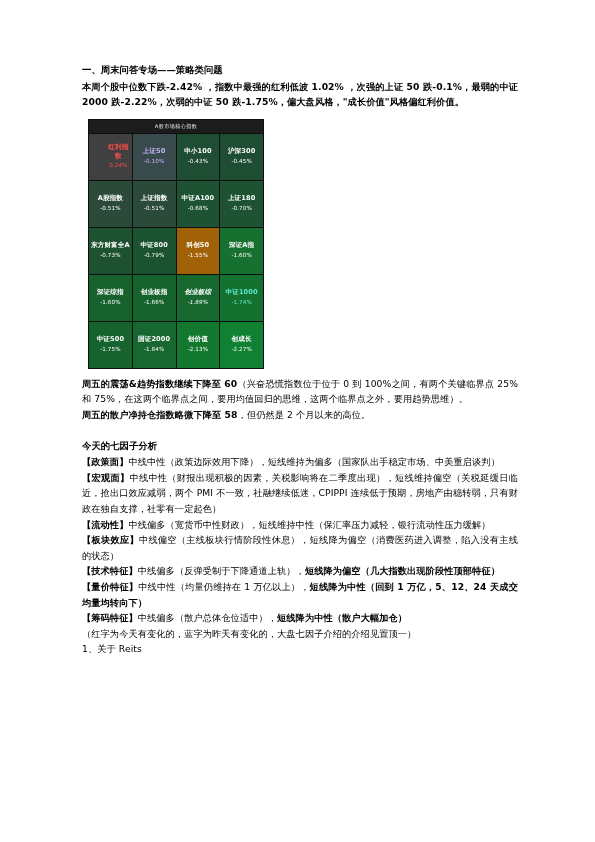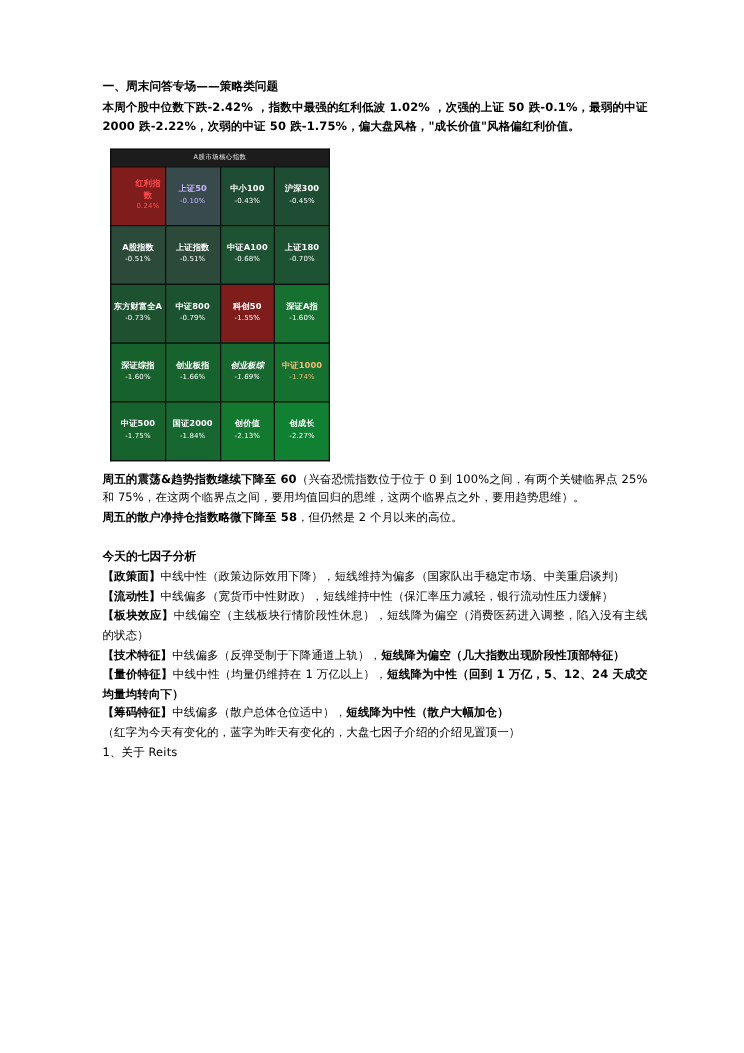--- a/index.html
+++ b/index.html
@@ -100,21 +100,21 @@
 
     <p class="p bold">本周个股中位数下跌-2.42% ，指数中最强的红利低波 1.02% ，次强的上证 50 跌-0.1%，最弱的中证 2000 跌-2.22%，次弱的中证 50 跌-1.75%，偏大盘风格，"成长价值"风格偏红利价值。</p>
 
     <div class="heatmap-wrap">
       <table class="heatmap">
         <tbody>
           <tr>
             <td class="hm-title" colspan="4">A股市场核心指数</td>
           </tr>
         <tr>
-              <td class="cell" style="background: #7f1d1d; color: rgb(255, 77, 77); padding-left: 16px;">
+              <td class="cell" style="background: #404040; color: rgb(255, 77, 77); padding-left: 16px;">
                 <span class="nm">红利指数</span>
                 <span class="vl">0.24%</span>
               </td>
               <td class="cell" style="background: rgb(57, 74, 76); color: #c4b5fd;">
                 <span class="nm">上证50</span>
                 <span class="vl">-0.10%</span>
               </td>
               <td class="cell" style="background: rgb(31, 77, 51); color: rgb(255, 255, 255);">
                 <span class="nm">中小100</span>
                 <span class="vl">-0.43%</span>
@@ -144,21 +144,21 @@
             </tr>
             <tr>
               <td class="cell" style="background: rgb(29, 81, 48); color: rgb(255, 255, 255);">
                 <span class="nm">东方财富全A</span>
                 <span class="vl">-0.73%</span>
               </td>
               <td class="cell" style="background: rgb(27, 83, 48); color: rgb(255, 255, 255);">
                 <span class="nm">中证800</span>
                 <span class="vl">-0.79%</span>
               </td>
-              <td class="cell" style="background: #7f1d1d; color: rgb(255, 255, 255);">
+              <td class="cell" style="background: #a16207; color: rgb(255, 255, 255);">
                 <span class="nm">科创50</span>
                 <span class="vl">-1.55%</span>
               </td>
               <td class="cell" style="background: rgb(22, 112, 47); color: rgb(255, 255, 255);">
                 <span class="nm">深证A指</span>
                 <span class="vl">-1.60%</span>
               </td>
             </tr>
             <tr>
               <td class="cell" style="background: rgb(23, 97, 44); color: rgb(255, 255, 255);">
@@ -166,21 +166,21 @@
                 <span class="vl">-1.60%</span>
               </td>
               <td class="cell" style="background: rgb(23, 99, 45); color: rgb(255, 255, 255);">
                 <span class="nm">创业板指</span>
                 <span class="vl">-1.66%</span>
               </td>
               <td class="cell" style="background: rgb(22, 104, 46); color: rgb(255, 255, 255); font-style: italic;">
                 <span class="nm">创业板综</span>
                 <span class="vl">-1.69%</span>
               </td>
-              <td class="cell" style="background: rgb(21, 113, 48); color: #fdba74;">
+              <td class="cell" style="background: rgb(21, 113, 48); color: #5eead4;">
                 <span class="nm">中证1000</span>
                 <span class="vl">-1.74%</span>
               </td>
             </tr>
             <tr>
               <td class="cell" style="background: rgb(23, 99, 45); color: rgb(255, 255, 255); margin-top: 47px;">
                 <span class="nm">中证500</span>
                 <span class="vl">-1.75%</span>
               </td>
               <td class="cell" style="background: rgb(23, 103, 48); color: rgb(255, 255, 255);">
@@ -209,20 +209,21 @@
     <p class="p">
       <span class="bold">周五的散户净持仓指数略微下降至 58</span><span>，但仍然是 2 个月以来的高位。</span>
     </p>
 
     <div class="gap-md"></div>
 
     <div class="heading">今天的七因子分析</div>
 
     <div>
         <p class="p"><span class="bold">【政策面】</span><span>中线中性（政策边际效用下降），短线维持为偏多（国家队出手稳定市场、中美重启谈判）</span></p>
+        <p class="p"><span class="bold">【宏观面】</span><span>中线中性（财报出现积极的因素，关税影响将在二季度出现），短线维持偏空（关税延缓日临近，抢出口效应减弱，两个 PMI 不一致，社融继续低迷，CPIPPI 连续低于预期，房地产由稳转弱，只有财政在独自支撑，社零有一定起色）</span></p>
         <p class="p"><span class="bold">【流动性】</span><span>中线偏多（宽货币中性财政），短线维持中性（保汇率压力减轻，银行流动性压力缓解）</span></p>
         <p class="p"><span class="bold">【板块效应】</span><span>中线偏空（主线板块行情阶段性休息），短线降为偏空（消费医药进入调整，陷入没有主线的状态）</span></p>
         <p class="p"><span class="bold">【技术特征】</span><span>中线偏多（反弹受制于下降通道上轨），</span><span class="bold">短线降为偏空（几大指数出现阶段性顶部特征）</span></p>
         <p class="p"><span class="bold">【量价特征】</span><span>中线中性（均量仍维持在 1 万亿以上），</span><span class="bold">短线降为中性（回到 1 万亿，5、12、24 天成交均量均转向下）</span></p>
         <p class="p"><span class="bold">【筹码特征】</span><span>中线偏多（散户总体仓位适中），</span><span class="bold">短线降为中性（散户大幅加仓）</span></p>
       </div>
 
     <p class="p">（红字为今天有变化的，蓝字为昨天有变化的，大盘七因子介绍的介绍见置顶一）</p>
 
     <p class="p">1、关于 Reits</p>

